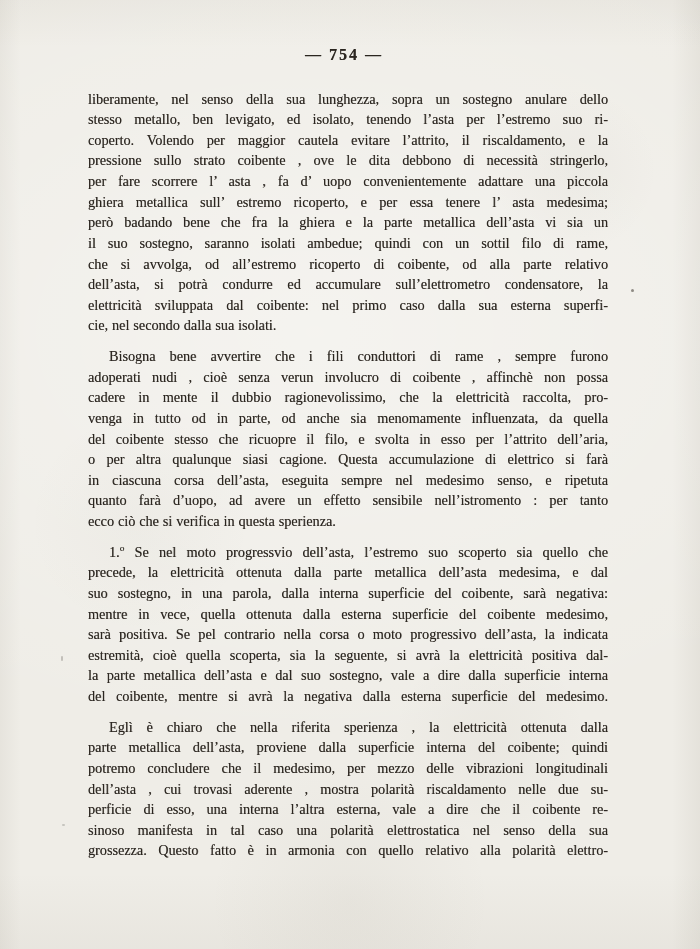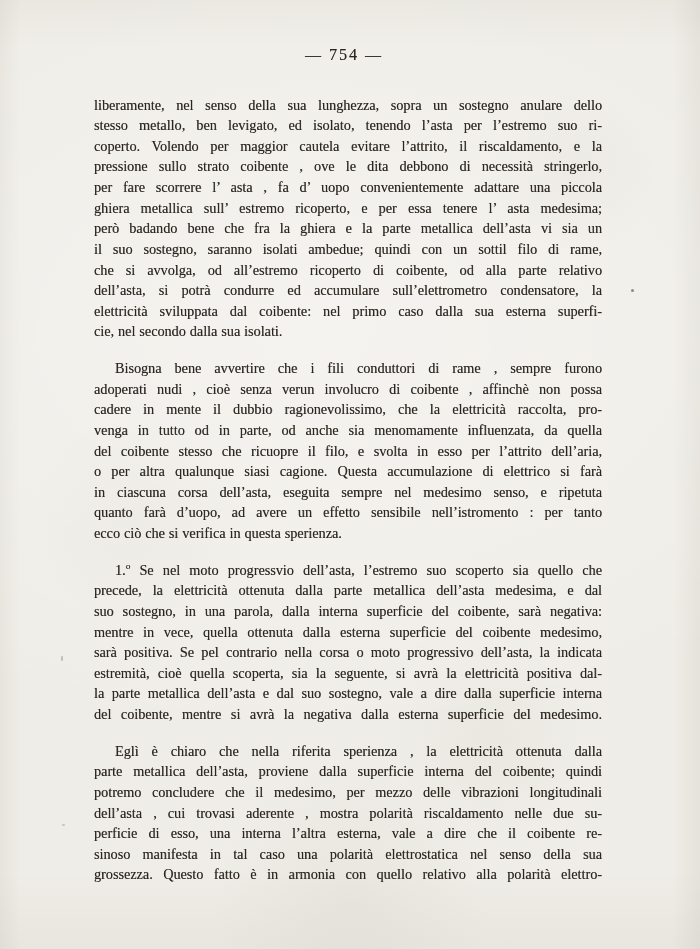--- a/index.html
+++ b/index.html
@@ -29,36 +29,36 @@
       radial-gradient(circle 200px at 50% 95%, rgba(110,100,80,0.05), rgba(0,0,0,0) 70%);
   }
 
   .page-number {
     position: absolute;
     top: 46px;
     left: 68px;
     width: 552px;
     text-align: center;
     font-size: 16px;
-    font-weight: normal;
+    font-weight: bold;
     letter-spacing: 2px;
     text-shadow: 0.3px 0 0 rgba(43,38,32,0.55);
   }
 
   .text-block {
     position: absolute;
     top: 78.5px;
     left: 78px;
     width: 540px;
     font-size: 14.2px;
     line-height: 20.62px;
     text-shadow: 0.3px 0 0 rgba(43,38,32,0.5);
   }
 
-  .para { margin: 16px; }
+  .para { margin: 10px; }
 
   .line {
     text-align: justify;
     text-align-last: justify;
     word-spacing: 0.4px;
   }
   .line.ind { text-indent: 21px; }
   .line.short { text-align-last: left; }
 
   sup.ord { font-size: 0.65em; vertical-align: super; line-height: 0; }

